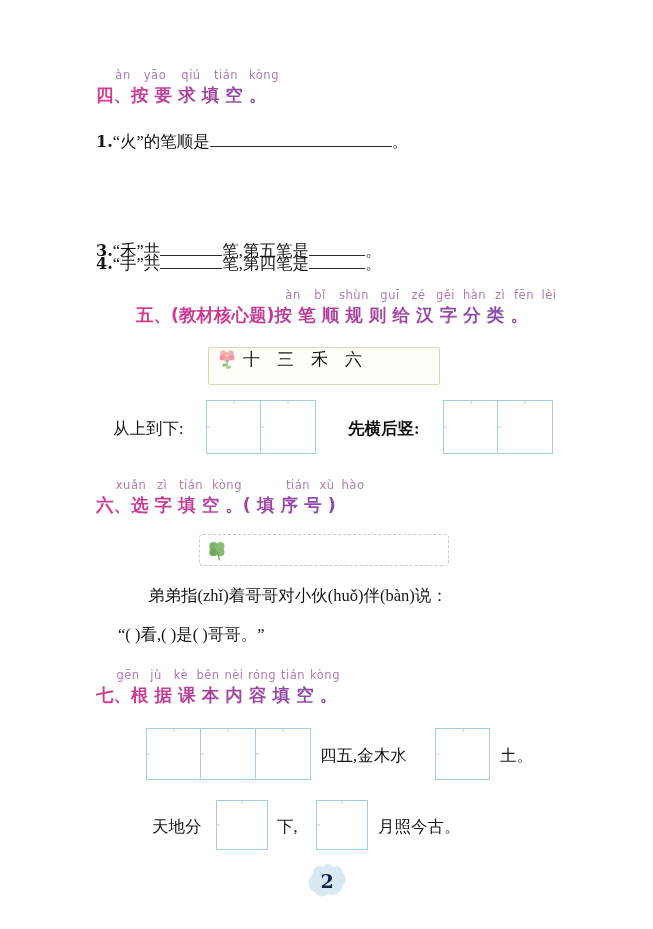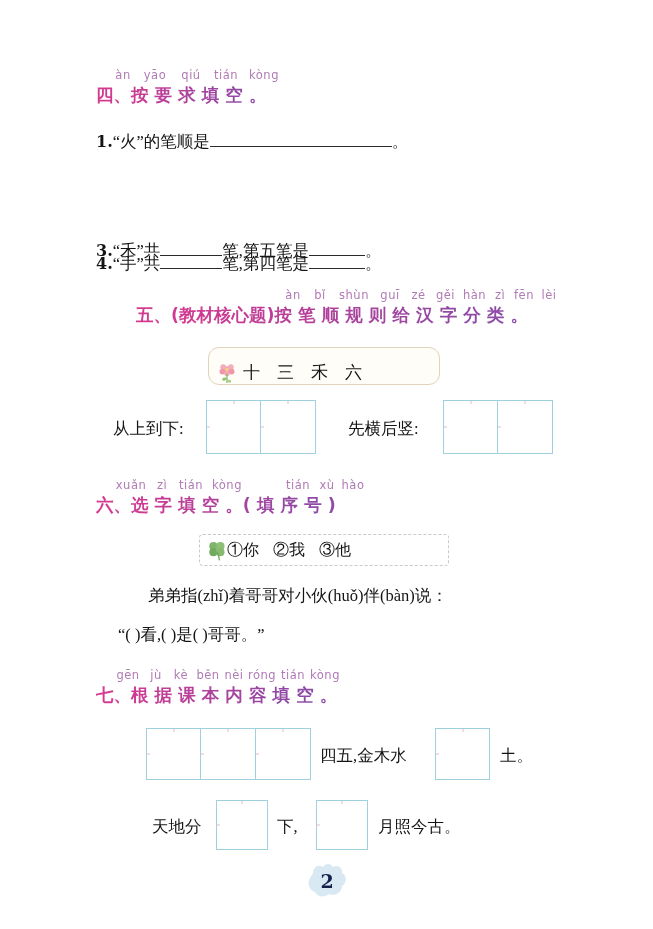--- a/index.html
+++ b/index.html
@@ -71,24 +71,24 @@
   .blank {
     display: inline-block;
     border-bottom: 1.3px solid #2a2a2a;
     vertical-align: baseline;
   }
 
   
   .wordbox {
     position: absolute;
     border: 1.4px solid #e2d3b8;
-    border-radius: 11px;
+    border-radius: 2px;
     background: #fffdf7;
     display: flex;
-    align-items: flex-end;
+    align-items: flex-start;
     box-sizing: border-box;
   }
   .wordbox .chars {
     font-family: "Liberation Serif", "DejaVu Serif", serif;
     font-size: 17px;
     letter-spacing: 17px;
     padding-left: 6px;
     white-space: nowrap;
     color: #141414;
   }
@@ -217,21 +217,21 @@
     </span>
     <span class="chars">十三禾六</span>
   </div>
 
   <div class="txt" style="left:113px; top:418px;">从上到下:</div>
   <div class="grid" style="left:206px; top:400px; width:110px; height:54px;">
     <div class="cell" style="width:55px; height:100%;"></div>
     <div class="cell" style="width:55px; height:100%;"></div>
   </div>
 
-  <div class="txt" style="left:348px; top:418px;">先横后竖:</div>
+  <div class="txt" style="left:348px; top:418px;font-weight:bold;">先横后竖:</div>
   <div class="grid" style="left:443px; top:400px; width:110px; height:54px;">
     <div class="cell" style="width:55px; height:100%;"></div>
     <div class="cell" style="width:55px; height:100%;"></div>
   </div>
 
   <div class="section-head" style="left:96px; top:478px;">
     <div class="pinyin-row" style="padding-left:16px;">
       <span class="py" style="width:38px">xuǎn</span><span class="py" style="width:24px">zì</span><span class="py" style="width:34px">tián</span><span class="py" style="width:38px">kòng</span><span class="py" style="width:34px"></span><span class="py" style="width:36px">tián</span><span class="py" style="width:22px">xù</span><span class="py" style="width:30px">hào</span>
     </div>
     <div class="head-line">六、选 字 填 空 。( 填 序 号 )</div>
@@ -242,23 +242,20 @@
       <svg viewBox="0 0 20 22" width="20" height="22" aria-hidden="true">
         <g>
           <circle cx="6.4" cy="7.2" r="4.1" fill="#7fb56a"></circle>
           <circle cx="13.4" cy="7.2" r="4.1" fill="#8cc077"></circle>
           <circle cx="6.4" cy="13.2" r="4.1" fill="#73ab5e"></circle>
           <circle cx="13.4" cy="13.2" r="4.1" fill="#86ba71"></circle>
           <path d="M10 13 C11.6 16.6, 12.4 19, 12.2 21.4" stroke="#6fa65b" stroke-width="1.3" fill="none"></path>
         </g>
       </svg>
     </span>
-    <span class="opts">
-      <span>①你</span><span class="gap"></span><span>②我</span><span class="gap"></span><span>③他</span>
-    </span>
   </div>
 
   <div class="txt" style="left:118px; top:624px; letter-spacing:0px;">“(        )看,(        )是(        )哥哥。”</div>
   <div class="txt" style="left:148px; top:585px;">弟弟指(zhǐ)着哥哥对小伙(huǒ)伴(bàn)说：</div>
 
   <div class="section-head" style="left:96px; top:668px;">
     <div class="pinyin-row" style="padding-left:16px;">
       <span class="py" style="width:32px">gēn</span><span class="py" style="width:24px">jù</span><span class="py" style="width:26px">kè</span><span class="py" style="width:28px">běn</span><span class="py" style="width:24px">nèi</span><span class="py" style="width:32px">róng</span><span class="py" style="width:30px">tián</span><span class="py" style="width:34px">kòng</span>
     </div>
     <div class="head-line">七、根 据 课 本 内 容 填 空 。</div>

